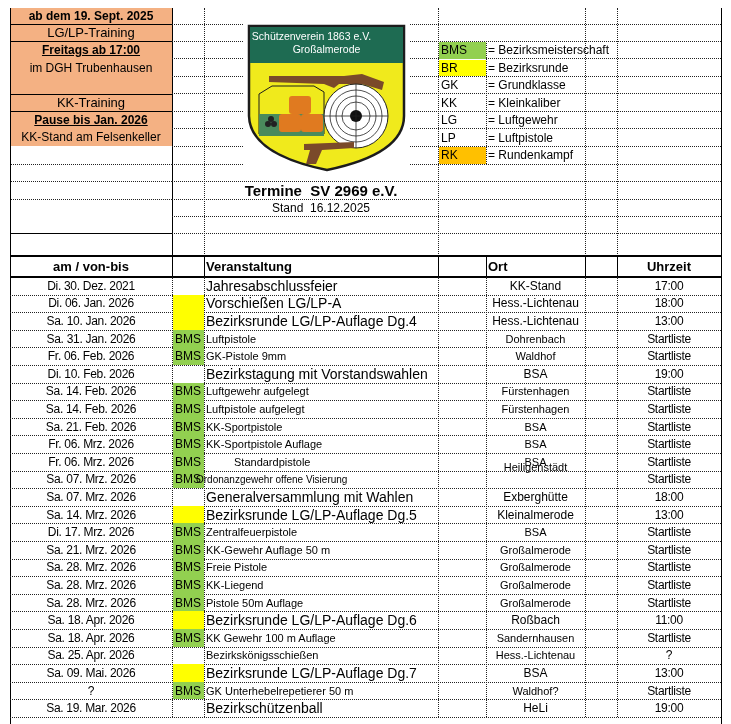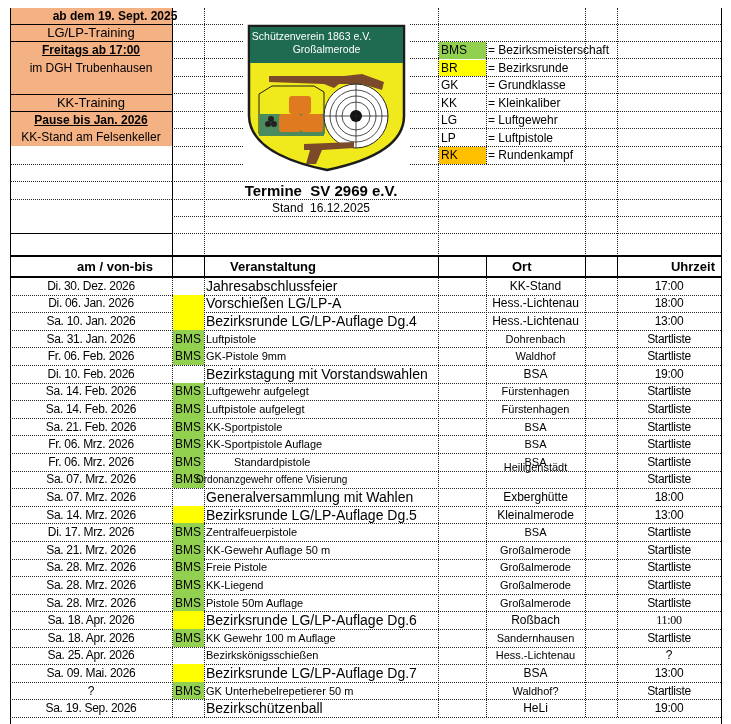--- a/index.html
+++ b/index.html
@@ -5,21 +5,21 @@
   html, body { margin:0; padding:0; background:#ffffff; }
   body { width:731px; height:724px; position:relative; overflow:hidden; font-family:"Liberation Sans", sans-serif; color:#000; }
   .abs { position:absolute; }
   .hline { position:absolute; height:0; border-top:1px dotted #222; }
   .vline { position:absolute; width:0; border-left:1px dotted #222; }
   .hsolid { position:absolute; height:0; border-top:2px solid #000; }
   .vsolid { position:absolute; width:0; border-left:2px solid #000; }
   .peach { background:#f4b183; }
   .cell { position:absolute; display:flex; align-items:center; white-space:nowrap; overflow:hidden; box-sizing:border-box; }
   .center { justify-content:center; }
-  .hdr { font-weight:bold; font-size:13px;margin-left:24px; }
+  .hdr { font-weight:bold; font-size:13px; }
   .bms { background:#92d050; }
   .br  { background:#ffff00; }
   .cond { letter-spacing:-0.3px; }
 </style>
 </head>
 <body>
 
 <div class="abs peach" style="left:10px;top:8px;width:162px;height:138px;"></div>
 <div class="cell center hdr" style="left:10px;top:8px;width:162px;height:16px;font-size:12px;">ab dem 19. Sept. 2025</div>
 <div class="hsolid" style="left:10px;top:24px;width:162px;border-top-width:1px;"></div>
@@ -120,21 +120,21 @@
 <div class="vsolid" style="left:486px;top:256px;height:21px;border-left-width:1px;"></div>
 <div class="vsolid" style="left:585px;top:256px;height:21px;border-left-width:1px;"></div>
 <div class="vsolid" style="left:617px;top:256px;height:21px;border-left-width:1px;"></div>
 <div class="cell center hdr" style="left:10px;top:257px;width:162px;height:19px;">am / von-bis</div>
 <div class="cell hdr" style="left:206px;top:257px;width:230px;height:19px;">Veranstaltung</div>
 <div class="cell hdr" style="left:488px;top:257px;width:95px;height:19px;text-align:center;">Ort</div>
 <div class="cell center hdr" style="left:617px;top:257px;width:104px;height:19px;">Uhrzeit</div>
 
 <div id="table-body">
     <div>
-      <div class="cell center cond" style="top: 277px; height: 17.6px; left: 10px; width: 162px; font-size: 12px;">Di. 30. Dez. 2026</div>
+      <div class="cell center cond" style="top: 277px; height: 17.6px; left: 10px; width: 162px; font-size: 12px;">Di. 30. Dez. 2021</div>
       <div class="cell " style="top: 277px; height: 17.6px; left: 173px; width: 31px; font-size: 12px; padding-left: 2px;"></div>
       <div class="cell " style="top: 277px; height: 17.6px; left: 206px; width: 280px; overflow: visible; font-size: 14px;">Jahresabschlussfeier</div>
       <div class="cell center" style="top: 277px; height: 17.6px; left: 486px; width: 99px; font-size: 12px;">KK-Stand</div>
       <div class="cell center cond" style="top: 277px; height: 17.6px; left: 617px; width: 104px; font-size: 12px;">17:00</div>
       <div class="hline" style="left: 10px; top: 294.6px; width: 711px;"></div>
     </div>
     <div>
       <div class="cell center cond" style="top: 294.6px; height: 17.6px; left: 10px; width: 162px; font-size: 12px;">Di. 06. Jan. 2026</div>
       <div class="cell br" style="top: 294.6px; height: 17.6px; left: 173px; width: 31px; font-size: 12px; padding-left: 2px;"></div>
       <div class="cell " style="top: 294.6px; height: 17.6px; left: 206px; width: 280px; overflow: visible; font-size: 14px;">Vorschießen LG/LP-A</div>
@@ -276,21 +276,21 @@
       <div class="cell " style="top: 593.8px; height: 17.6px; left: 206px; width: 280px; overflow: visible; font-size: 11px;">Pistole 50m Auflage</div>
       <div class="cell center" style="top: 593.8px; height: 17.6px; left: 486px; width: 99px; font-size: 11px;">Großalmerode</div>
       <div class="cell center cond" style="top: 593.8px; height: 17.6px; left: 617px; width: 104px; font-size: 12px;">Startliste</div>
       <div class="hline" style="left: 10px; top: 611.4px; width: 711px;"></div>
     </div>
     <div>
       <div class="cell center cond" style="top: 611.4px; height: 17.6px; left: 10px; width: 162px; font-size: 12px;">Sa. 18. Apr. 2026</div>
       <div class="cell br" style="top: 611.4px; height: 17.6px; left: 173px; width: 31px; font-size: 12px; padding-left: 2px;"></div>
       <div class="cell " style="top: 611.4px; height: 17.6px; left: 206px; width: 280px; overflow: visible; font-size: 14px;">Bezirksrunde LG/LP-Auflage Dg.6</div>
       <div class="cell center" style="top: 611.4px; height: 17.6px; left: 486px; width: 99px; font-size: 12px;">Roßbach</div>
-      <div class="cell center cond" style="top: 611.4px; height: 17.6px; left: 617px; width: 104px; font-size: 12px; font-family: Liberation Serif, serif;">11:00</div>
+      <div class="cell center cond" style="top: 611.4px; height: 17.6px; left: 617px; width: 104px; font-size: 12px;">11:00</div>
       <div class="hline" style="left: 10px; top: 629px; width: 711px;"></div>
     </div>
     <div>
       <div class="cell center cond" style="top: 629px; height: 17.6px; left: 10px; width: 162px; font-size: 12px;">Sa. 18. Apr. 2026</div>
       <div class="cell bms" style="top: 629px; height: 17.6px; left: 173px; width: 31px; font-size: 12px; padding-left: 2px;">BMS</div>
       <div class="cell " style="top: 629px; height: 17.6px; left: 206px; width: 280px; overflow: visible; font-size: 11px;">KK Gewehr 100 m Auflage</div>
       <div class="cell center" style="top: 629px; height: 17.6px; left: 486px; width: 99px; font-size: 11px;">Sandernhausen</div>
       <div class="cell center cond" style="top: 629px; height: 17.6px; left: 617px; width: 104px; font-size: 12px;">Startliste</div>
       <div class="hline" style="left: 10px; top: 646.6px; width: 711px;"></div>
     </div>
@@ -312,21 +312,21 @@
     </div>
     <div>
       <div class="cell center cond" style="top: 681.8px; height: 17.6px; left: 10px; width: 162px; font-size: 12px;">?</div>
       <div class="cell bms" style="top: 681.8px; height: 17.6px; left: 173px; width: 31px; font-size: 12px; padding-left: 2px;">BMS</div>
       <div class="cell " style="top: 681.8px; height: 17.6px; left: 206px; width: 280px; overflow: visible; font-size: 11px;">GK Unterhebelrepetierer 50 m</div>
       <div class="cell center" style="top: 681.8px; height: 17.6px; left: 486px; width: 99px; font-size: 11px;">Waldhof?</div>
       <div class="cell center cond" style="top: 681.8px; height: 17.6px; left: 617px; width: 104px; font-size: 12px;">Startliste</div>
       <div class="hline" style="left: 10px; top: 699.4px; width: 711px;"></div>
     </div>
     <div>
-      <div class="cell center cond" style="top: 699.4px; height: 17.6px; left: 10px; width: 162px; font-size: 12px;">Sa. 19. Sep. 2026</div>
+      <div class="cell center cond" style="top: 699.4px; height: 17.6px; left: 10px; width: 162px; font-size: 12px;">Sa. 19. Mar. 2026</div>
       <div class="cell " style="top: 699.4px; height: 17.6px; left: 173px; width: 31px; font-size: 12px; padding-left: 2px;"></div>
       <div class="cell " style="top: 699.4px; height: 17.6px; left: 206px; width: 280px; overflow: visible; font-size: 14px;">Bezirkschützenball</div>
       <div class="cell center" style="top: 699.4px; height: 17.6px; left: 486px; width: 99px; font-size: 12px;">HeLi</div>
       <div class="cell center cond" style="top: 699.4px; height: 17.6px; left: 617px; width: 104px; font-size: 12px;">19:00</div>
       <div class="hline" style="left: 10px; top: 717px; width: 711px;"></div>
     </div>
     <div class="vline" style="left: 172px; top: 277px; height: 440px;"></div>
     <div class="vline" style="left: 204px; top: 277px; height: 440px;"></div>
     <div class="vline" style="left: 438px; top: 277px; height: 440px;"></div>
     <div class="vline" style="left: 486px; top: 277px; height: 440px;"></div>

